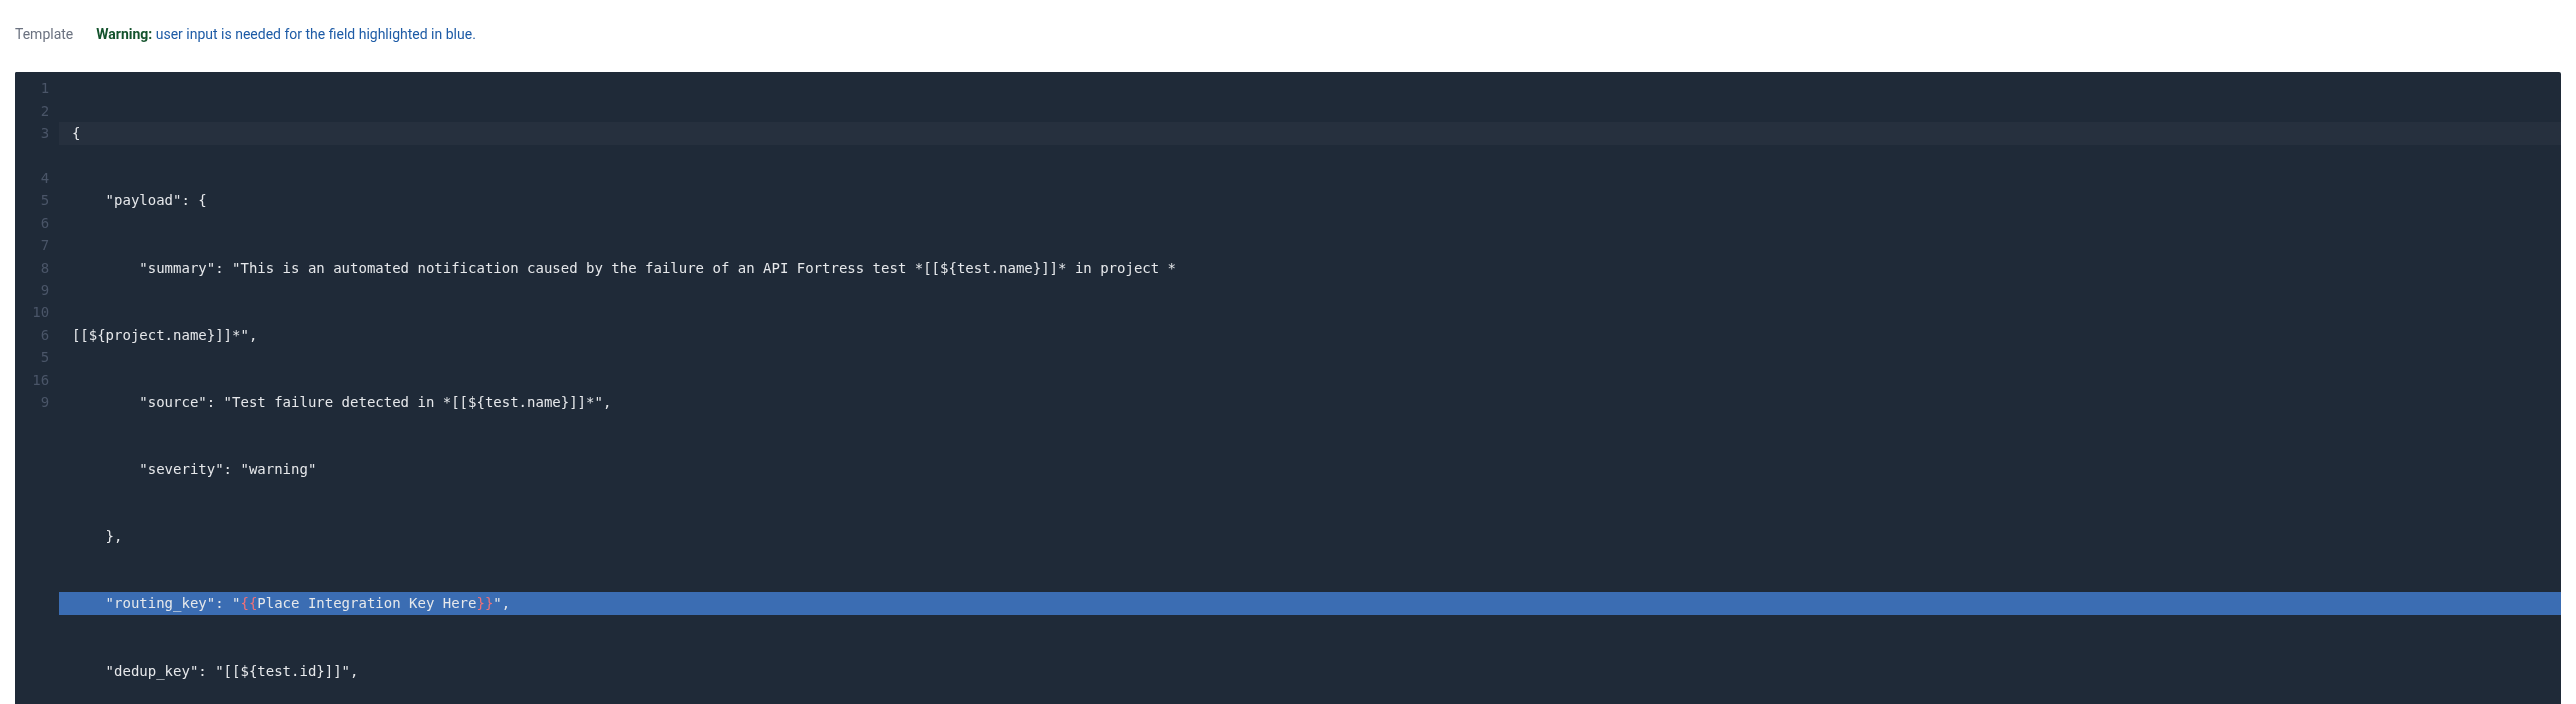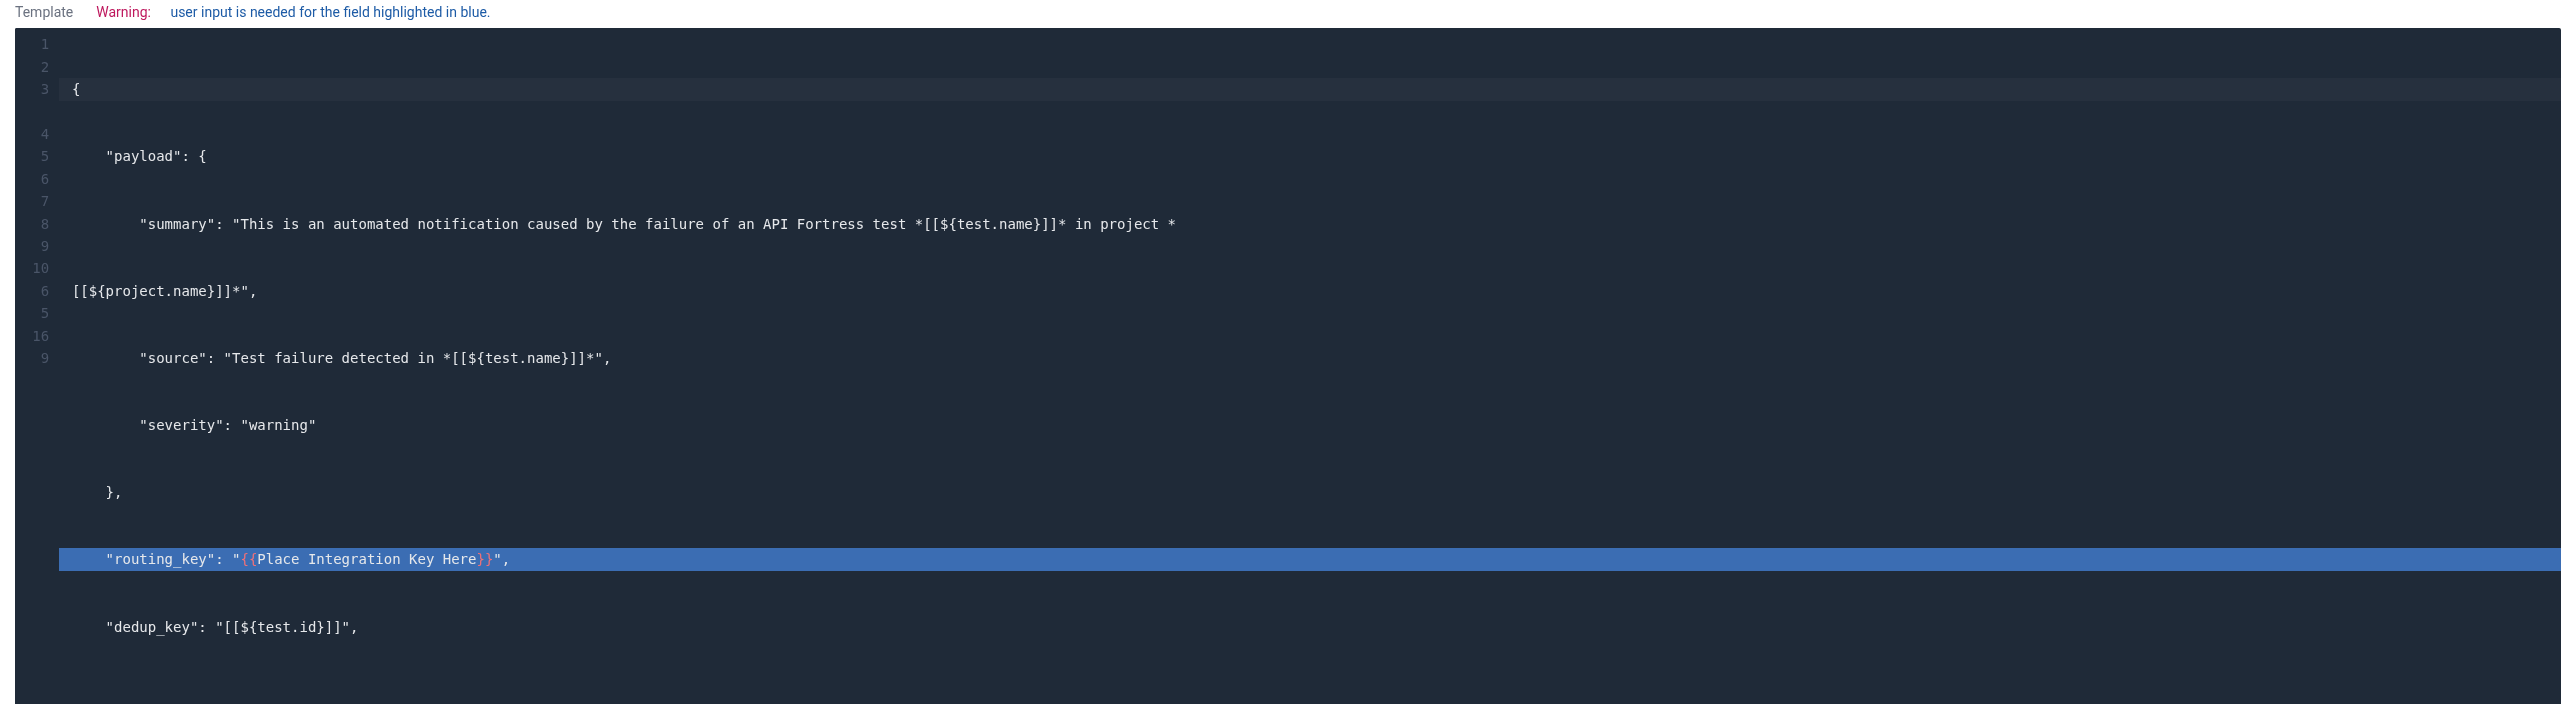--- a/index.html
+++ b/index.html
@@ -2,40 +2,39 @@
 <html style="font-size:15px"><head>
 <meta charset="utf-8">
 <style>
   * { box-sizing: border-box; margin: 0; padding: 0; }
   body {
     font-family: -apple-system, BlinkMacSystemFont, "Segoe UI", Roboto, sans-serif;
     background: #ffffff;
     font-size: 13.2px;
   }
   .header {
-    padding: 4px 15px;
+    padding: 26px 15px;
     display: flex;
     align-items: baseline;
     gap: 23px;
   }
   .template-label {
     color: #6b7280;
     font-size: 14px;
   }
   .warning-line {
     font-size: 14px;
   }
   .warning-bold {
-    color: #be185d;
-    font-weight: 400;
+    color: #14532d;
+    font-weight: 700;
   }
   .warning-text {
     color: #1d5ba6;
     font-weight: 400;
-    margin-left: 16px;
   }
   .editor {
     margin: 3.8px 15px 15px 15px;
     background: #1f2a38;
     border-radius: 1.9px;
     overflow: hidden;
     font-family: "SF Mono", Menlo, Monaco, Consolas, monospace;
     font-size: 14px;
     line-height: 1.6;
     display: flex;

